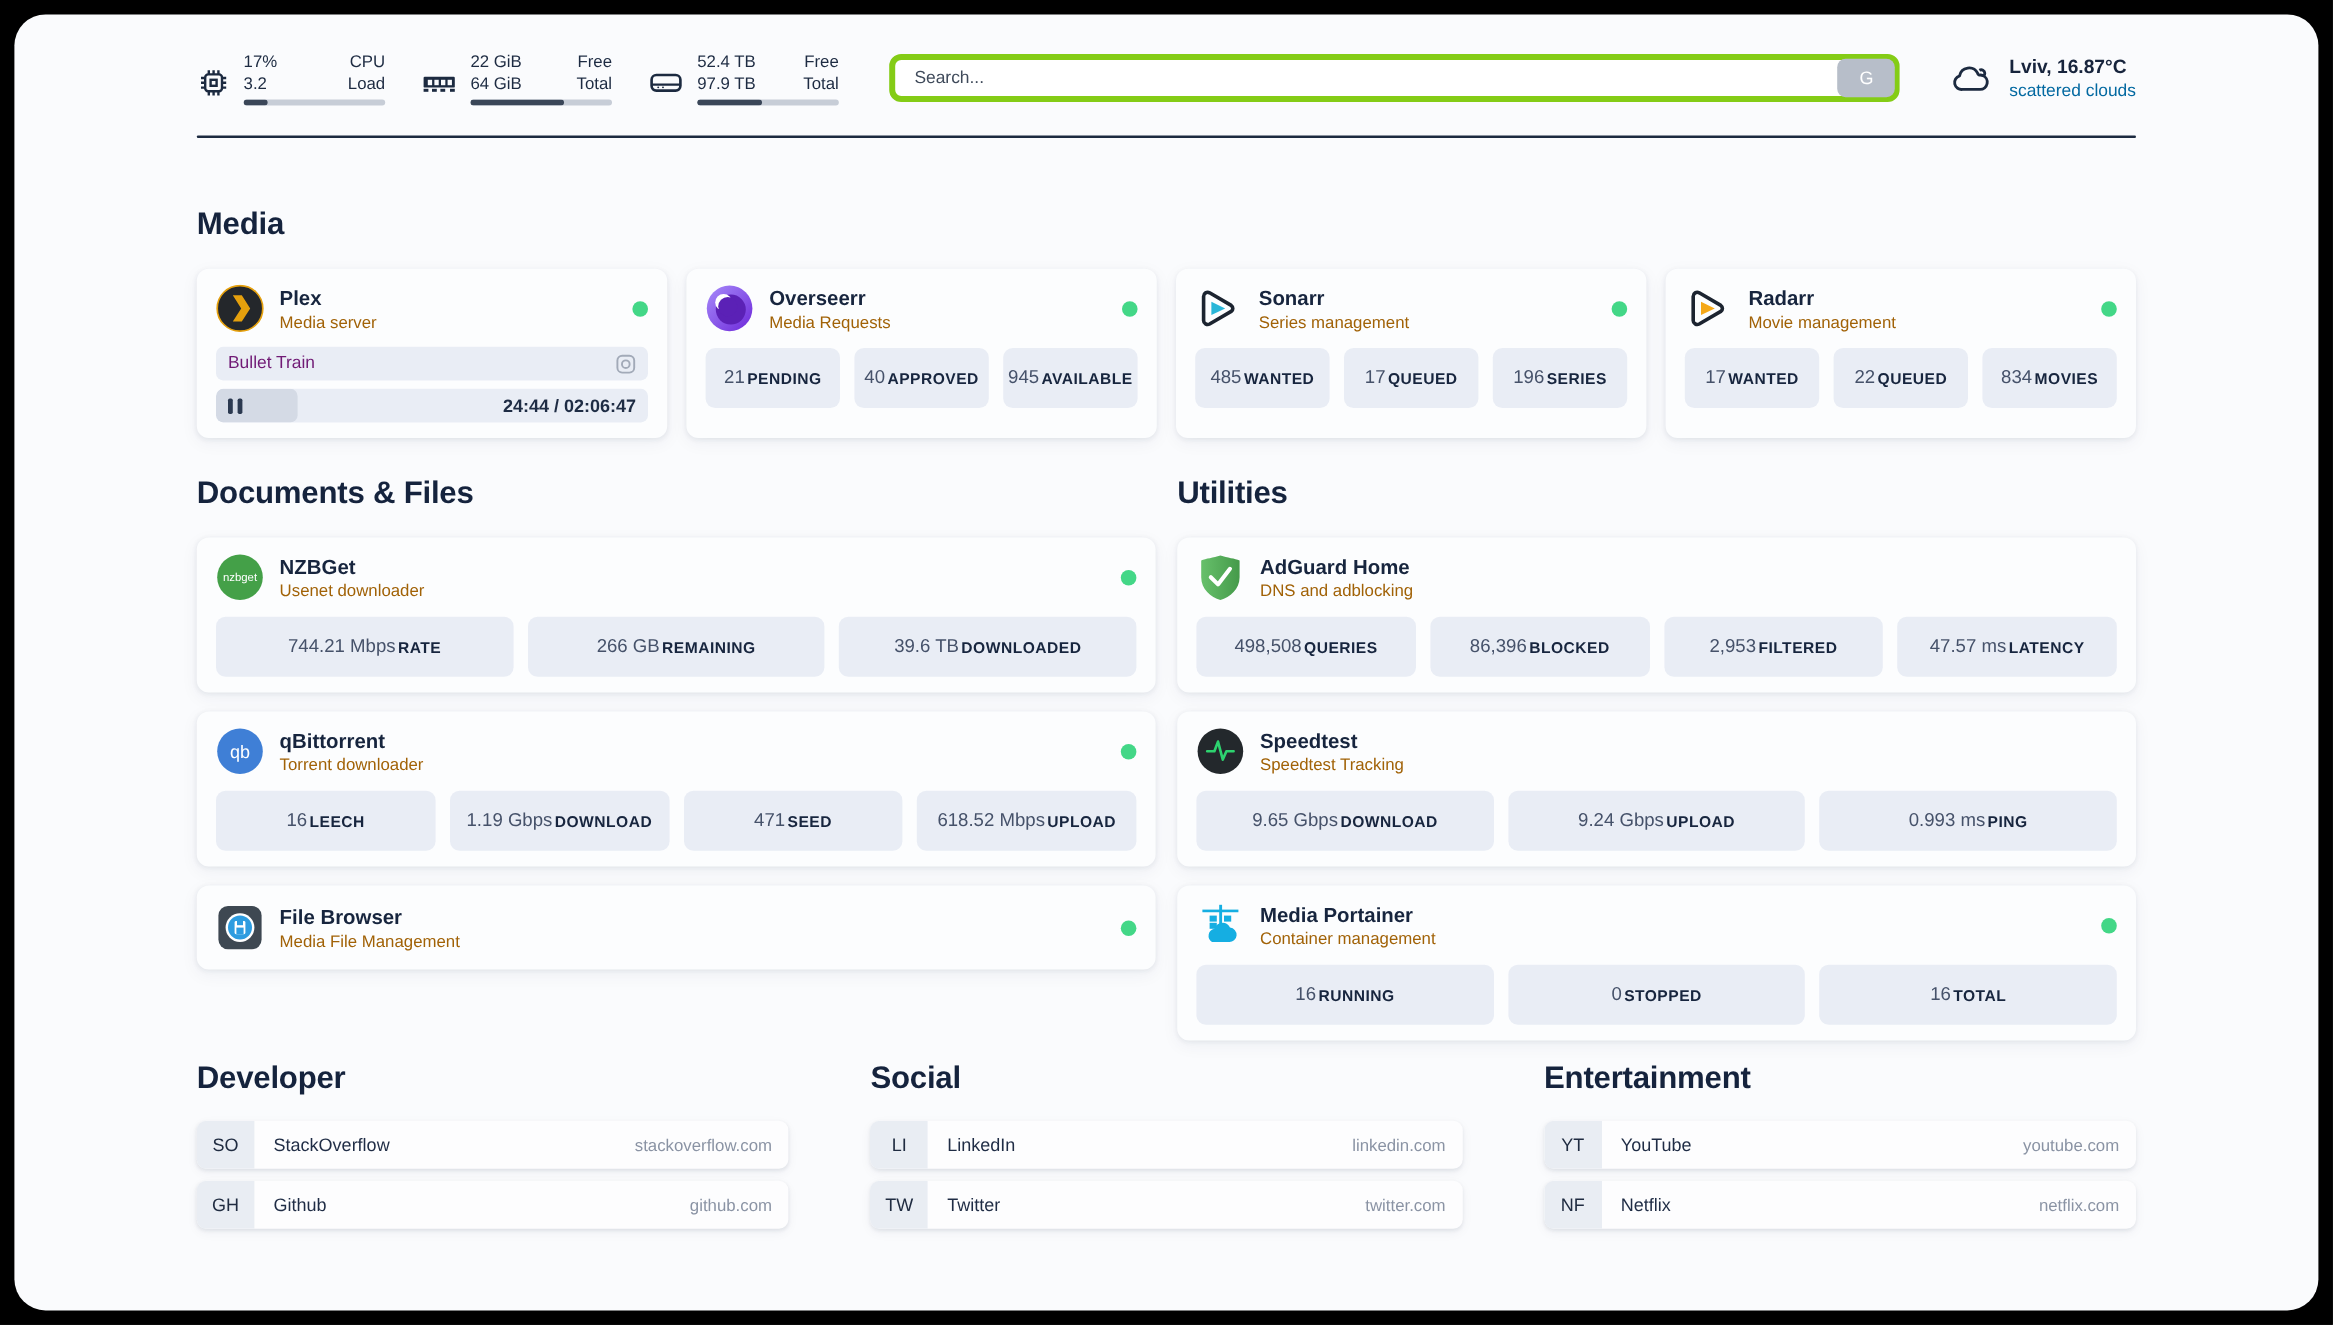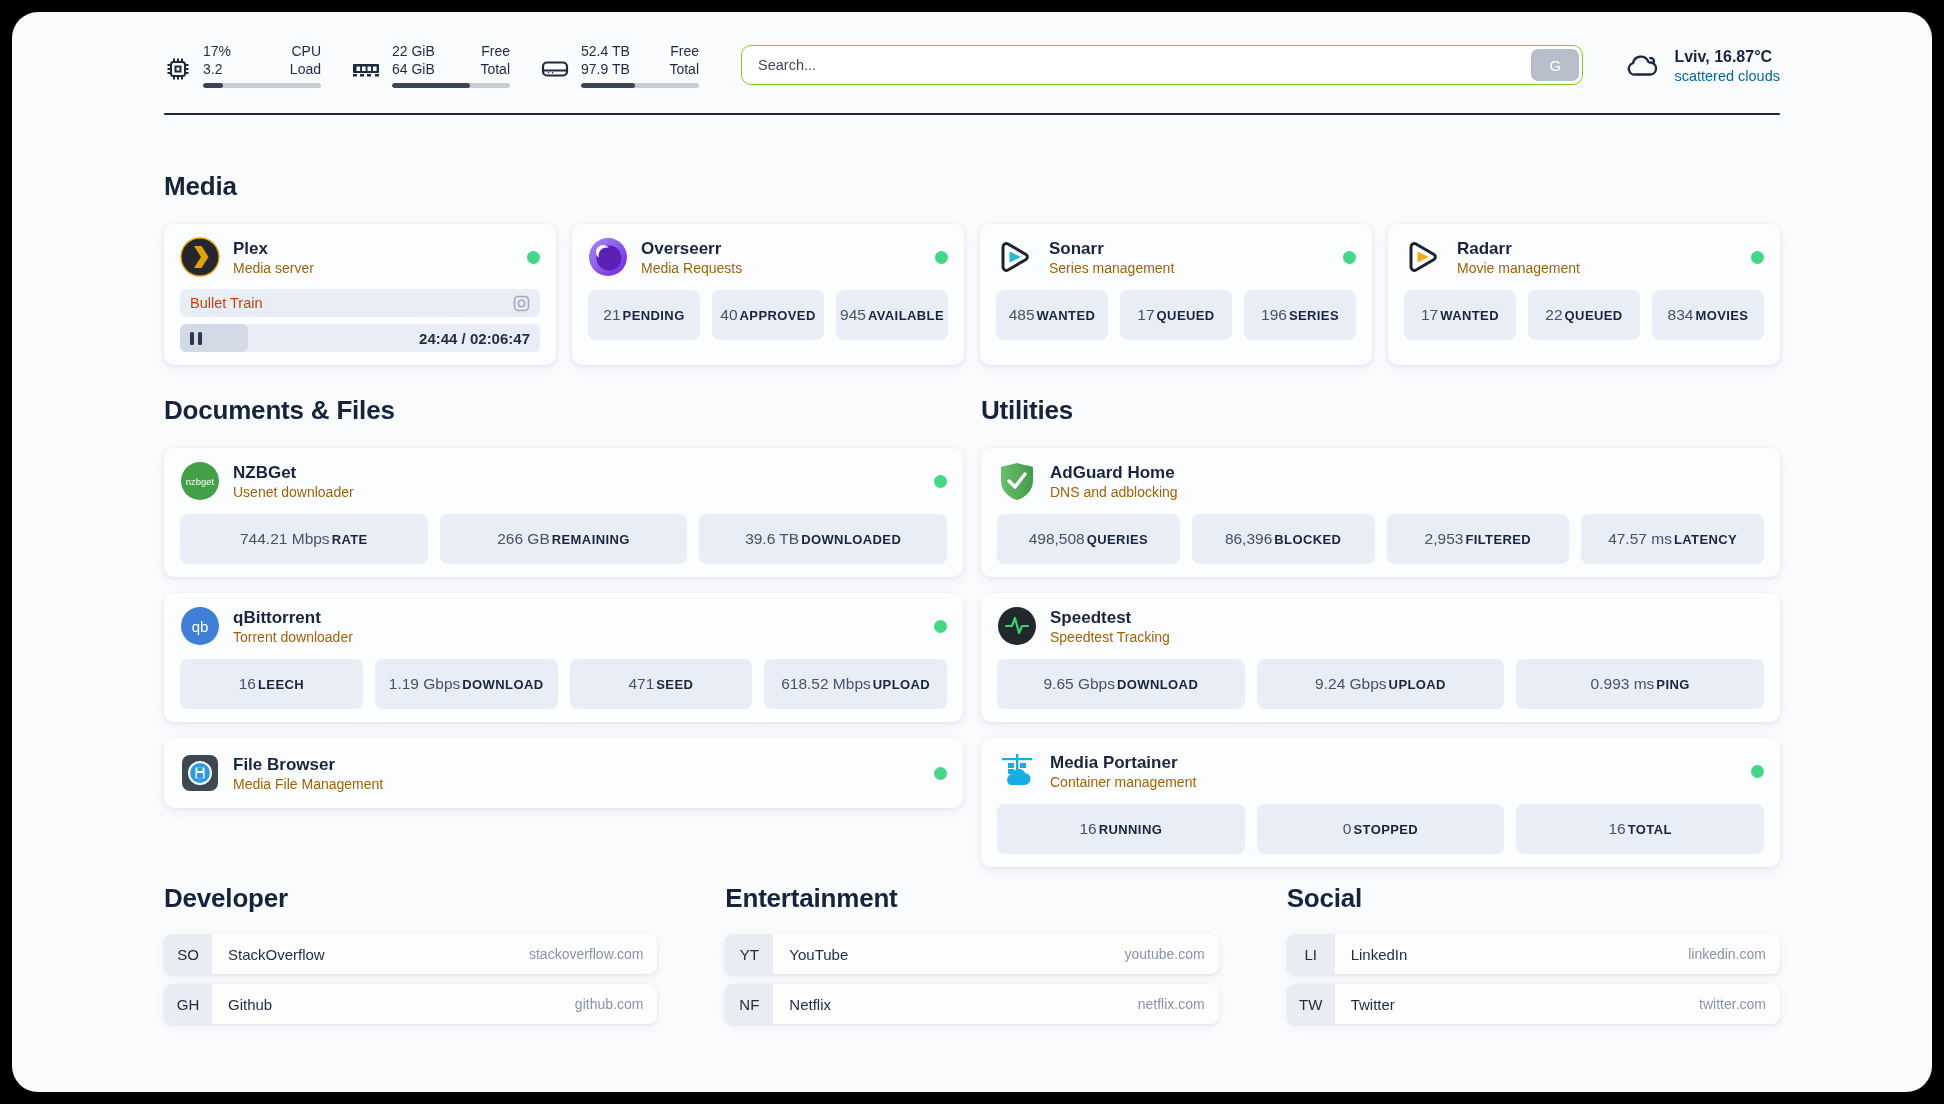--- a/index.html
+++ b/index.html
@@ -12,21 +12,21 @@
   .topbar { display:flex; align-items:center; margin-top:26px; height:54px; }
   .stats-group { display:flex; gap:30px; }
   .stat { display:flex; gap:11px; align-items:center; }
   .stat-icon { margin-top:7px; }
   .stat-main { width:118px; }
   .stat-rows { display:flex; justify-content:space-between; gap:18px; font-size:14px; color:#1d2b42; line-height:1.3; }
   .stat-col-b { text-align:right; }
   .stat-track { margin-top:5px; height:5px; background:#c7cdd7; border-radius:3px; overflow:hidden; }
   .stat-fill { height:100%; background:#3a4658; border-radius:3px; }
   .searchwrap { flex:1; margin:0 42px; position:relative; }
-  .searchwrap input { width:100%; height:40px; border:1px solid #84cc16; background:#fff; border-radius:10px;
+  .searchwrap input { width:100%; height:40px; border:5px solid #84cc16; background:#fff; border-radius:10px;
                       padding:0 60px 0 16px; font-size:14.5px; color:#36414f; outline:none;
                       font-family:"Liberation Sans","DejaVu Sans",sans-serif; }
   .searchwrap input::placeholder { color:#3f4a5a; opacity:1; }
   .g-btn { position:absolute; right:4px; top:4px; width:48px; height:32px; background:#b7bec9; border:none;
            border-radius:7px; color:#fff; font-size:15px; cursor:pointer; }
   .weather { display:flex; gap:13px; align-items:center; }
   .weather-title { font-size:16px; font-weight:600; color:#17243c; line-height:1.35; }
   .weather-sub { font-size:14.5px; color:#0369a1; }
 
   .divider { height:2px; background:#1c2a40; margin-top:21px; border-radius:1px; }
@@ -48,21 +48,21 @@
   .cols3 { grid-template-columns:repeat(3,1fr); }
   .cols4 { grid-template-columns:repeat(4,1fr); }
   .pill { background:#e9edf5; border-radius:8px; height:50px; display:flex; flex-direction:row;
           align-items:center; justify-content:center; gap:2px; }
   .pill-value { font-size:15.5px; color:#46526a; }
   .pill-label { font-size:13px; font-weight:700; color:#17253e; letter-spacing:.4px; }
 
   
   .player-title-row { margin-top:12px; height:28px; background:#e9edf5; border-radius:6px; display:flex;
                       align-items:center; padding:0 10px; }
-  .player-title { font-size:14.5px; color:#c2410c; }
+  .player-title { font-size:14.5px; color:#701a75; }
   .cam-icon { margin-left:auto; color:#a2aab8; display:flex; }
   .player-bar { position:relative; margin-top:7px; height:28px; background:#e9edf5; border-radius:6px; overflow:hidden;
                 display:flex; align-items:center; padding:0 10px; }
   .player-fill { position:absolute; left:0; top:0; bottom:0; background:#d4dae5; border-radius:6px; }
   .pause-icon { position:relative; display:flex; gap:4px; }
   .pause-icon span { width:4px; height:13px; background:#2b3950; border-radius:1.5px; display:block; }
   .player-time { position:relative; margin-left:auto; font-size:15px; font-weight:600; color:#1e2c44; }
 
   .two-col { display:grid; grid-template-columns:1fr 1fr; gap:18px; margin-top:30px; }
   .col-title { margin-bottom:22px; }
@@ -536,43 +536,43 @@
         </div>
         <div class="link-row">
           <span class="link-badge">GH</span>
           <span class="link-name">Github</span>
           <span class="link-url">github.com</span>
         </div>
 
       </div>
 
       <div>
+        <h2 class="section-title links-title">Social</h2>
+        <div class="link-row">
+          <span class="link-badge">LI</span>
+          <span class="link-name">LinkedIn</span>
+          <span class="link-url">linkedin.com</span>
+        </div>
+        <div class="link-row">
+          <span class="link-badge">TW</span>
+          <span class="link-name">Twitter</span>
+          <span class="link-url">twitter.com</span>
+        </div>
+      </div>
+
+      <div>
         <h2 class="section-title links-title">Entertainment</h2>
         <div class="link-row">
           <span class="link-badge">YT</span>
           <span class="link-name">YouTube</span>
           <span class="link-url">youtube.com</span>
         </div>
         <div class="link-row">
           <span class="link-badge">NF</span>
           <span class="link-name">Netflix</span>
           <span class="link-url">netflix.com</span>
         </div>
 
       </div>
-
-      <div>
-        <h2 class="section-title links-title">Social</h2>
-        <div class="link-row">
-          <span class="link-badge">LI</span>
-          <span class="link-name">LinkedIn</span>
-          <span class="link-url">linkedin.com</span>
-        </div>
-        <div class="link-row">
-          <span class="link-badge">TW</span>
-          <span class="link-name">Twitter</span>
-          <span class="link-url">twitter.com</span>
-        </div>
-      </div>
     </div>
 
   </div>
 </div>
 
 </body></html>

